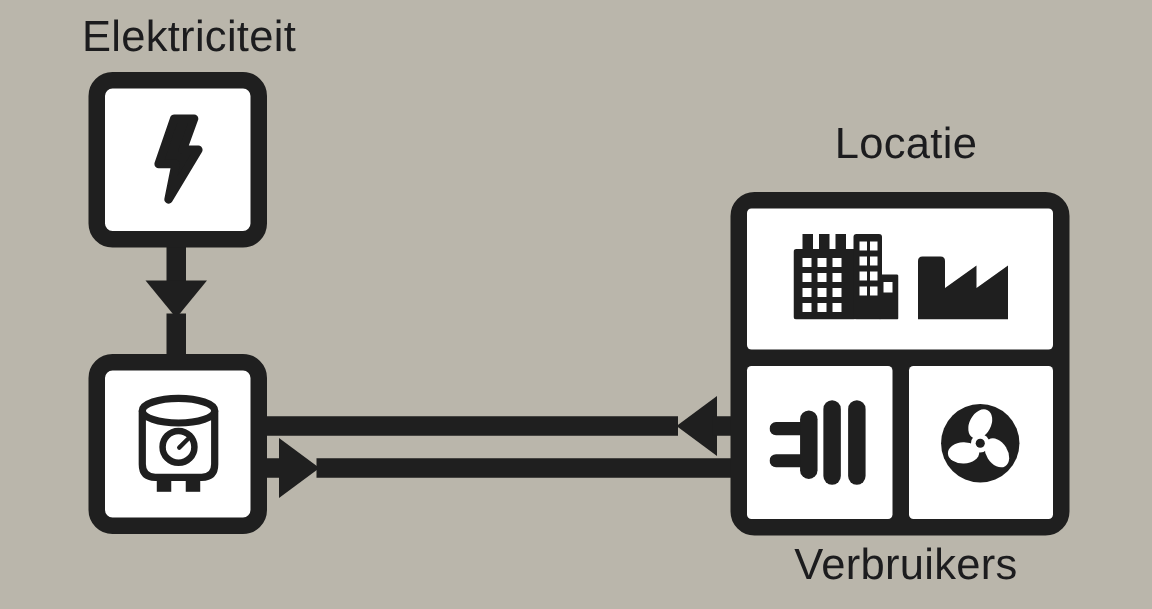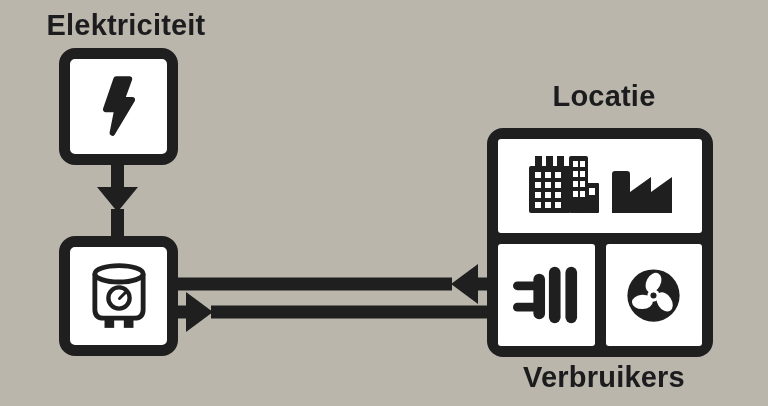--- a/index.html
+++ b/index.html
@@ -13,21 +13,20 @@
   }
   .lbl {
     position: absolute;
     color: #1c1c1e;
     font-size: 29px;
     line-height: 1.1;
     letter-spacing: 0.2px;
     white-space: nowrap;
     text-align: center;
     width: 200px;
-    font-weight: bold;
   }
   #lbl-elektriciteit { left: 26px;  top: 10px;  }
   #lbl-warmtebron    { left: 16px;  top: 361px; }
   #lbl-locatie       { left: 504px; top: 81px;  }
   #lbl-verbruikers   { left: 504px; top: 362px; }
 
   .node {
     position: absolute;
     background: #ffffff;
     border: 11px solid #1f1f1f;

